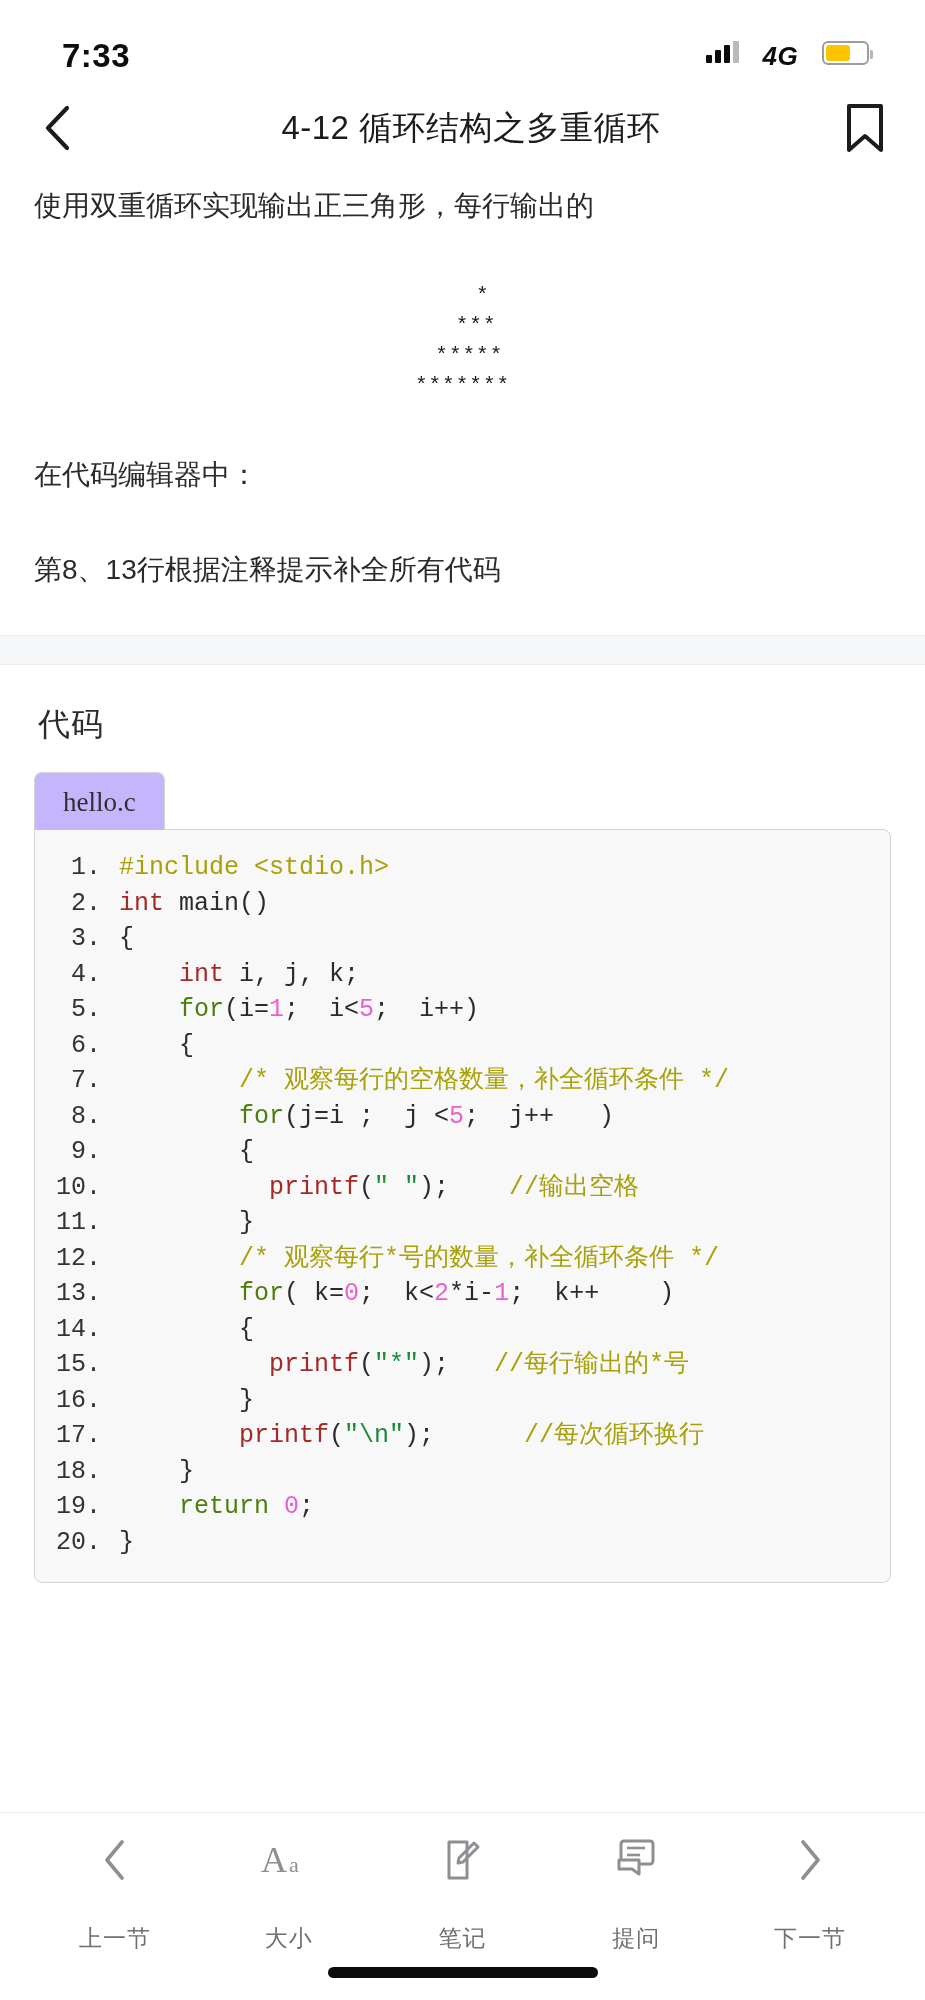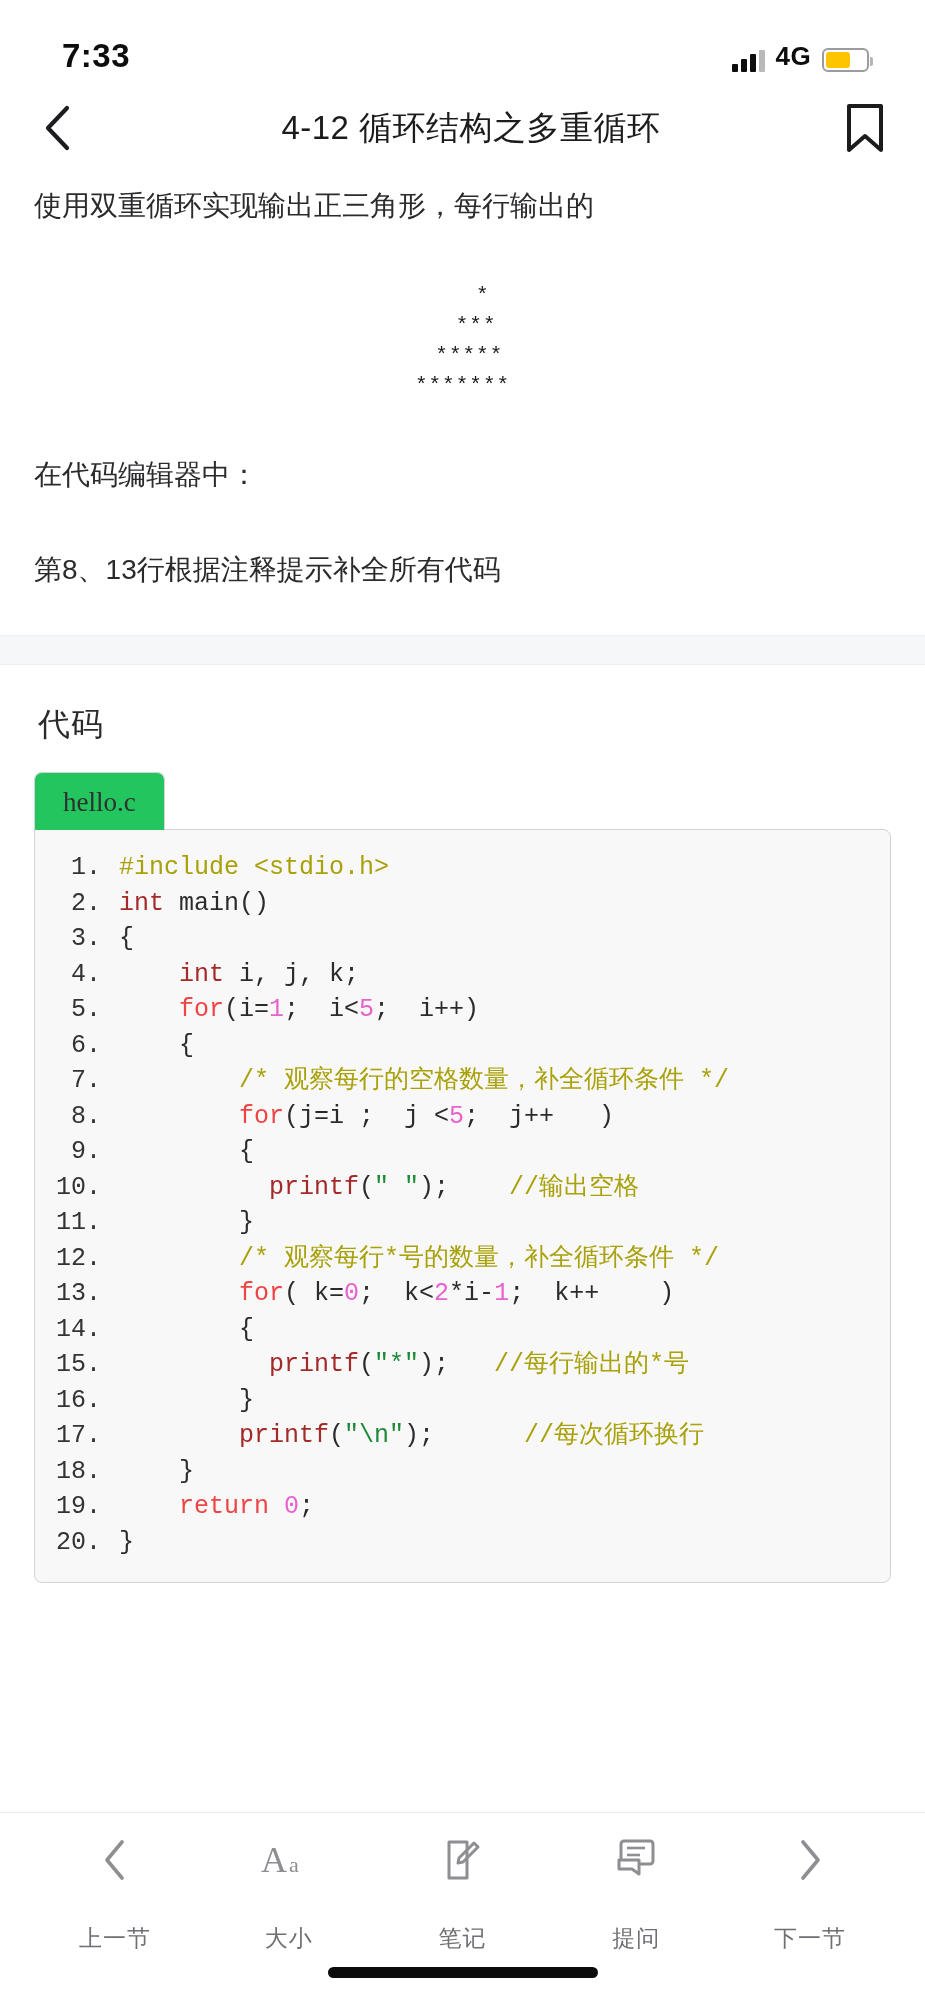--- a/index.html
+++ b/index.html
@@ -27,22 +27,23 @@
     padding: 26px 56px 0 62px;
   }
   .status-time {
     font-size: 33px;
     font-weight: bold;
     color: #0d0d0d;
     letter-spacing: 0.5px;
   }
   .status-right {
     display: flex;
-    align-items: flex-end;
-    gap: 11px;
+    align-items: flex-start;
+    gap: 24px;
+    font-style: italic;
   }
   .signal {
     display: flex;
     align-items: flex-end;
     gap: 3px;
     height: 22px;
   }
   .signal i { display: block; width: 6px; background: #0d0d0d; border-radius: 1px; }
   .signal i:nth-child(1) { height: 8px; }
   .signal i:nth-child(2) { height: 13px; }
@@ -138,21 +139,21 @@
     font-size: 32px;
     color: #2b2b2e;
     margin: 38px 0 24px 4px;
     letter-spacing: 1px;
   }
   .code-card {
     position: relative;
   }
   .code-tab {
     display: inline-block;
-    background: #22c55e;
+    background: #c4b5fd;
     border: 1px solid #d4d4d4;
     border-bottom: none;
     border-radius: 8px 8px 0 0;
     padding: 14px 28px 12px 28px;
     font-family: "Liberation Serif", "DejaVu Serif", serif;
     font-size: 27px;
     color: #2f2f2f;
     position: relative;
     z-index: 2;
     top: 1px;
@@ -178,21 +179,21 @@
     flex: 0 0 74px;
     text-align: right;
     padding-right: 18px;
     color: #333333;
     user-select: none;
   }
   .lc { flex: 1 1 auto; white-space: pre-wrap; word-break: break-word; }
 
   .tok-pre  { color: #a9a10a; }     
   .tok-type { color: #a42a2a; }     
-  .tok-kw   { color: #ef4444; }     
+  .tok-kw   { color: #4d7c0f; }     
   .tok-num  { color: #e862cf; }     
   .tok-str  { color: #1d8a3a; }     
   .tok-cmt  { color: #a9a10a; }     
   .tok-plain{ color: #2b2b2b; }
 
   
   .bottombar {
     position: absolute;
     left: 0; right: 0;
     bottom: 0;

